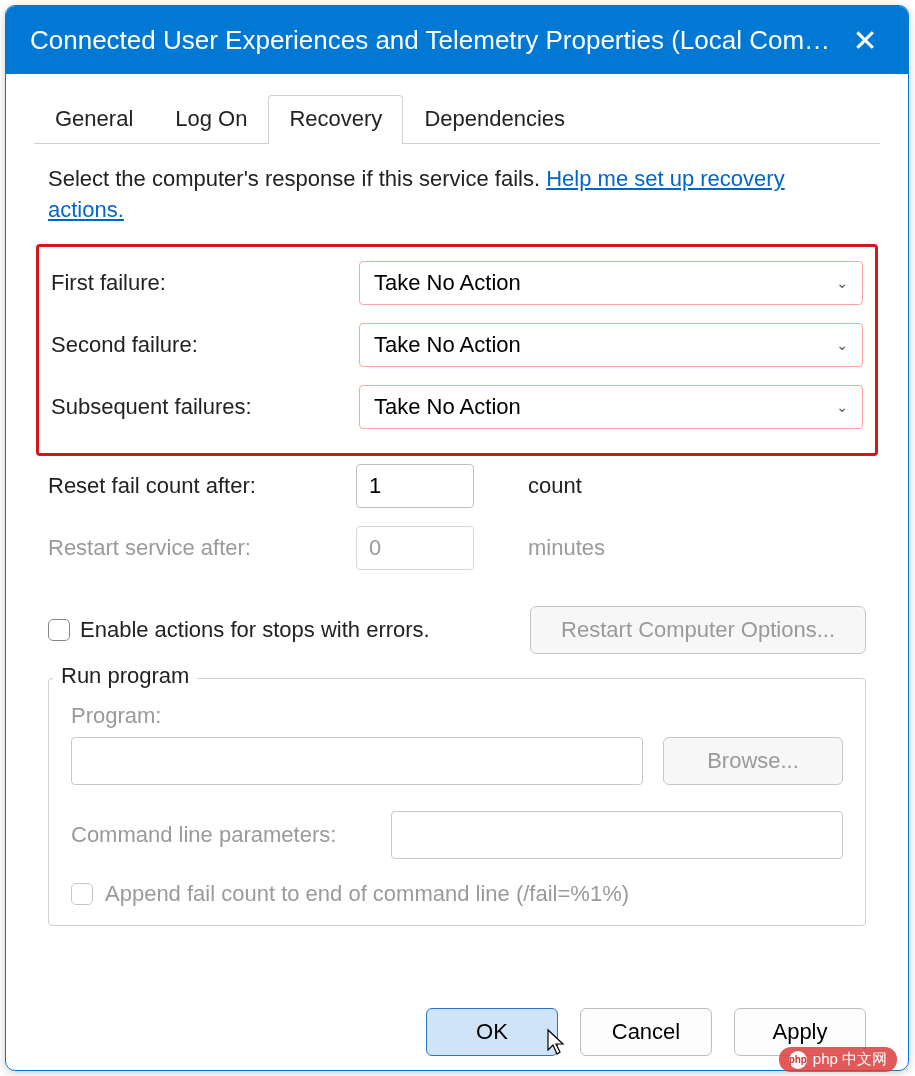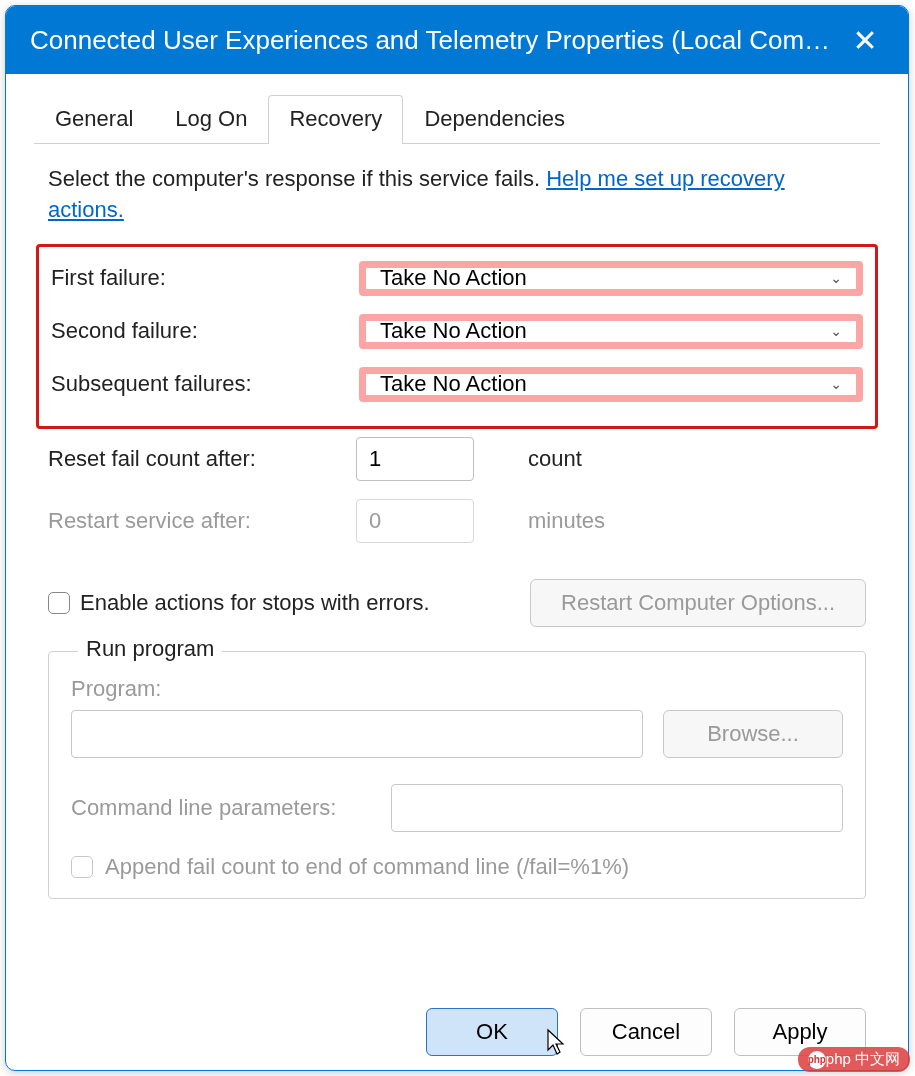--- a/index.html
+++ b/index.html
@@ -90,22 +90,22 @@
       margin-bottom: 18px;
     }
     .label {
       width: 308px;
       font-size: 22px;
       color: #222;
     }
     .label.disabled { color: #9a9a9a; }
     .select {
       flex: 1;
-      height: 35px;
-      border: 7px solid #fca5a5;
+      height: 44px;
+      border: 1px solid #fca5a5;
       border-radius: 4px;
       display: flex;
       align-items: center;
       padding: 0 14px;
       font-size: 22px;
       position: relative;
       background: #fff;
     }
     .select .chev {
       position: absolute; right: 14px; top: 50%; transform: translateY(-50%);
@@ -150,21 +150,21 @@
     }
     .fieldset {
       border: 1px solid #d0d0d0;
       border-radius: 4px;
       margin: 0 14px;
       padding: 14px 22px 18px 22px;
       position: relative;
     }
     .legend {
       position: absolute;
-      top: -16px; left: 29px;
+      top: -16px; left: 4px;
       background: #fff;
       padding: 0 8px;
       font-size: 22px;
       color: #222;
     }
     .fs-label { font-size: 22px; color: #9a9a9a; margin: 10px 0 8px 0; }
     .fs-row { display: flex; align-items: center; gap: 20px; }
     .textinput {
       flex: 1;
       height: 48px;
@@ -204,27 +204,27 @@
       border-color: #2a74c7;
     }
     .cursor {
       position: absolute;
       width: 20px; height: 28px;
       pointer-events: none;
     }
     .okwrap { position: relative; }
     .watermark {
       position: fixed;
-      right: 5px; bottom: 4px;
+      right: 18px; bottom: 4px;
       background: rgba(220,60,60,0.85);
       color: #fff;
       font-size: 15px;
       padding: 3px 10px;
       border-radius: 12px;
-      display: flex; align-items: center; 
+      display: flex; align-items: center; gap: 6px;
     }
   </style>
 </head>
 <body>
 
 <div class="window">
   <div class="titlebar">
     <div class="titlebar-title">Connected User Experiences and Telemetry Properties (Local Comp...</div>
     <div class="close-btn">✕</div>
   </div>

